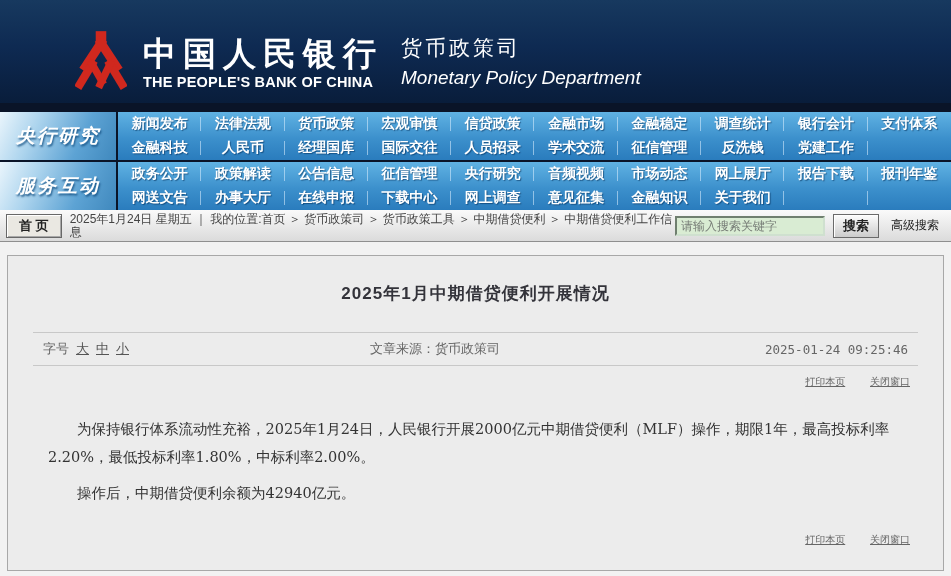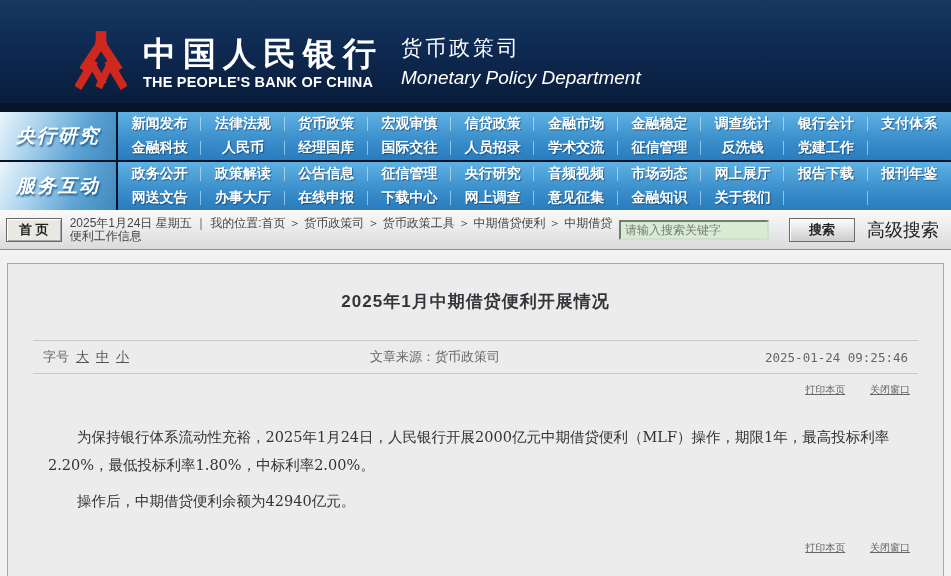--- a/index.html
+++ b/index.html
@@ -53,46 +53,46 @@
     color:#fff; font-weight:bold; font-size:14px; position:relative;
     text-shadow:1px 1px 1px rgba(0,40,80,.55); cursor:pointer; white-space:nowrap;
   }
   .nav-cell:not(:last-child)::after {
     content:""; position:absolute; right:0; top:22%; height:56%; width:1px;
     background:rgba(222,240,255,.55);
   }
 
   
   .toolbar {
-    height:40px; display:flex; align-items:center;
+    height:32px; display:flex; align-items:center;
     background:linear-gradient(#fafafa,#dbdbdb);
     border-bottom:1px solid #8f8f8f;
     font-size:12px; color:#333; padding:0 6px;
   }
   .home-btn {
     background:#eae8e2; border:1px solid #686868;
     box-shadow:inset 1px 1px 0 #fff, inset -1px -1px 0 #a8a8a8;
     font-weight:bold; font-size:13px; color:#222;
     padding:2px 12px; margin-right:8px; white-space:nowrap; cursor:pointer;
   }
   .crumbs { flex:1; line-height:13px; max-height:27px; overflow:hidden; color:#444; }
   .crumbs .crumb-link { cursor:pointer; }
   .search-input {
     width:150px; height:20px; background:#d9ecd3;
     border:2px solid; border-color:#6f7f6f #cfe0cf #cfe0cf #6f7f6f;
     font-size:12px; color:#333; padding:1px 4px; font-family:inherit;
   }
   .search-input::placeholder { color:#767c76; opacity:1; }
   .search-btn {
-    margin-left:20px; background:linear-gradient(#fdfdfd,#cccccc);
+    margin-left:8px; background:linear-gradient(#fdfdfd,#cccccc);
     border:1px solid #6a6a6a; box-shadow:inset 1px 1px 0 #fff;
-    font-size:13px; font-weight:bold; color:#222; padding:2px 19px;
+    font-size:13px; font-weight:bold; color:#222; padding:2px 9px;
     font-family:inherit; cursor:pointer;
   }
-  .adv-search { margin:0 6px 0 12px; white-space:nowrap; font-size:18px; color:#222; cursor:pointer; }
+  .adv-search { margin:0 6px 0 12px; white-space:nowrap; font-size:12px; color:#222; cursor:pointer; }
 
   
   .content-box {
     margin:13px 7px 0;
     border:1px solid #a8a8a8;
     background:#ececec;
     height:316px;
     position:relative;
   }
   .article-title {

